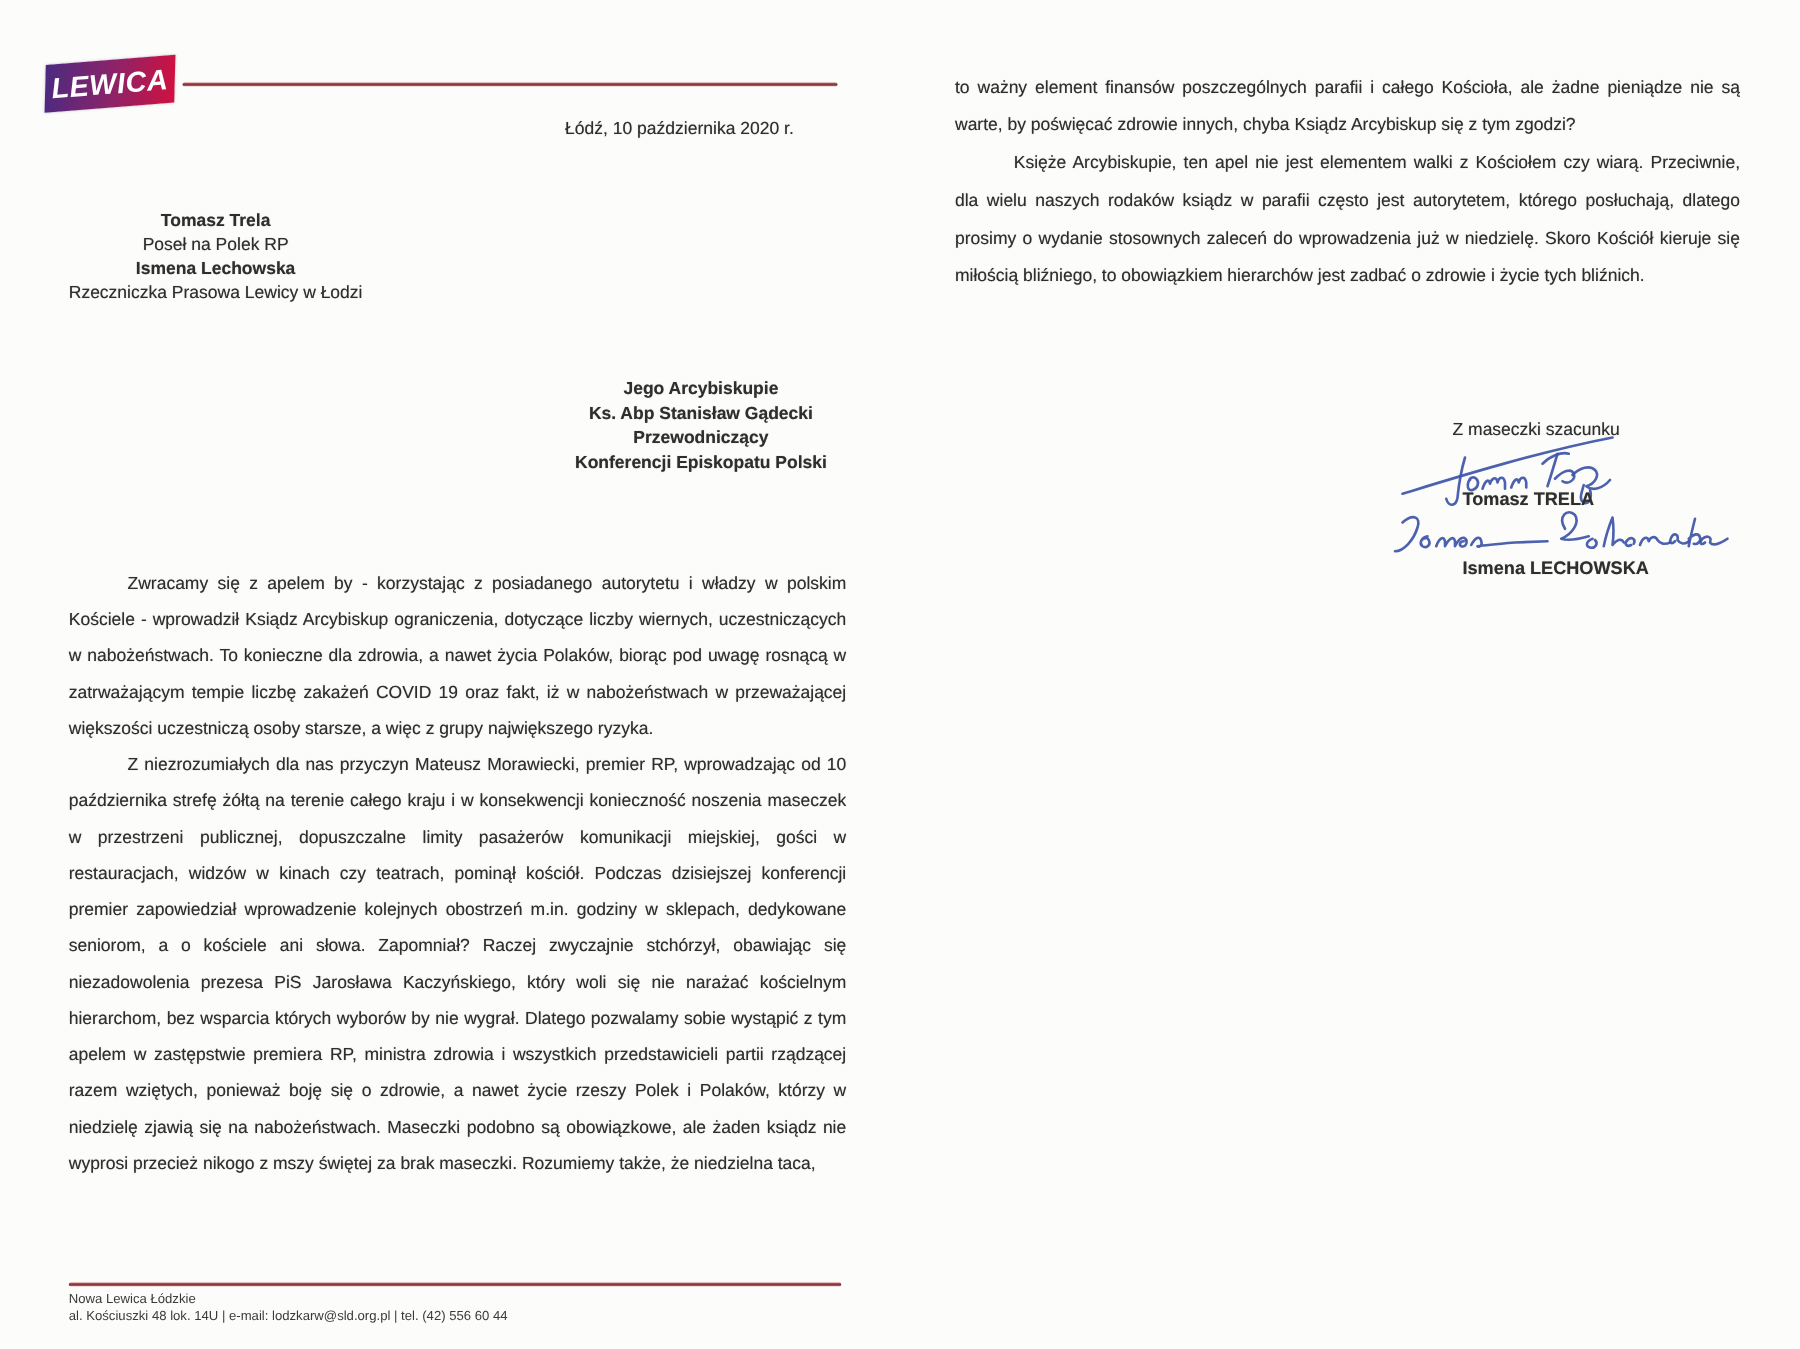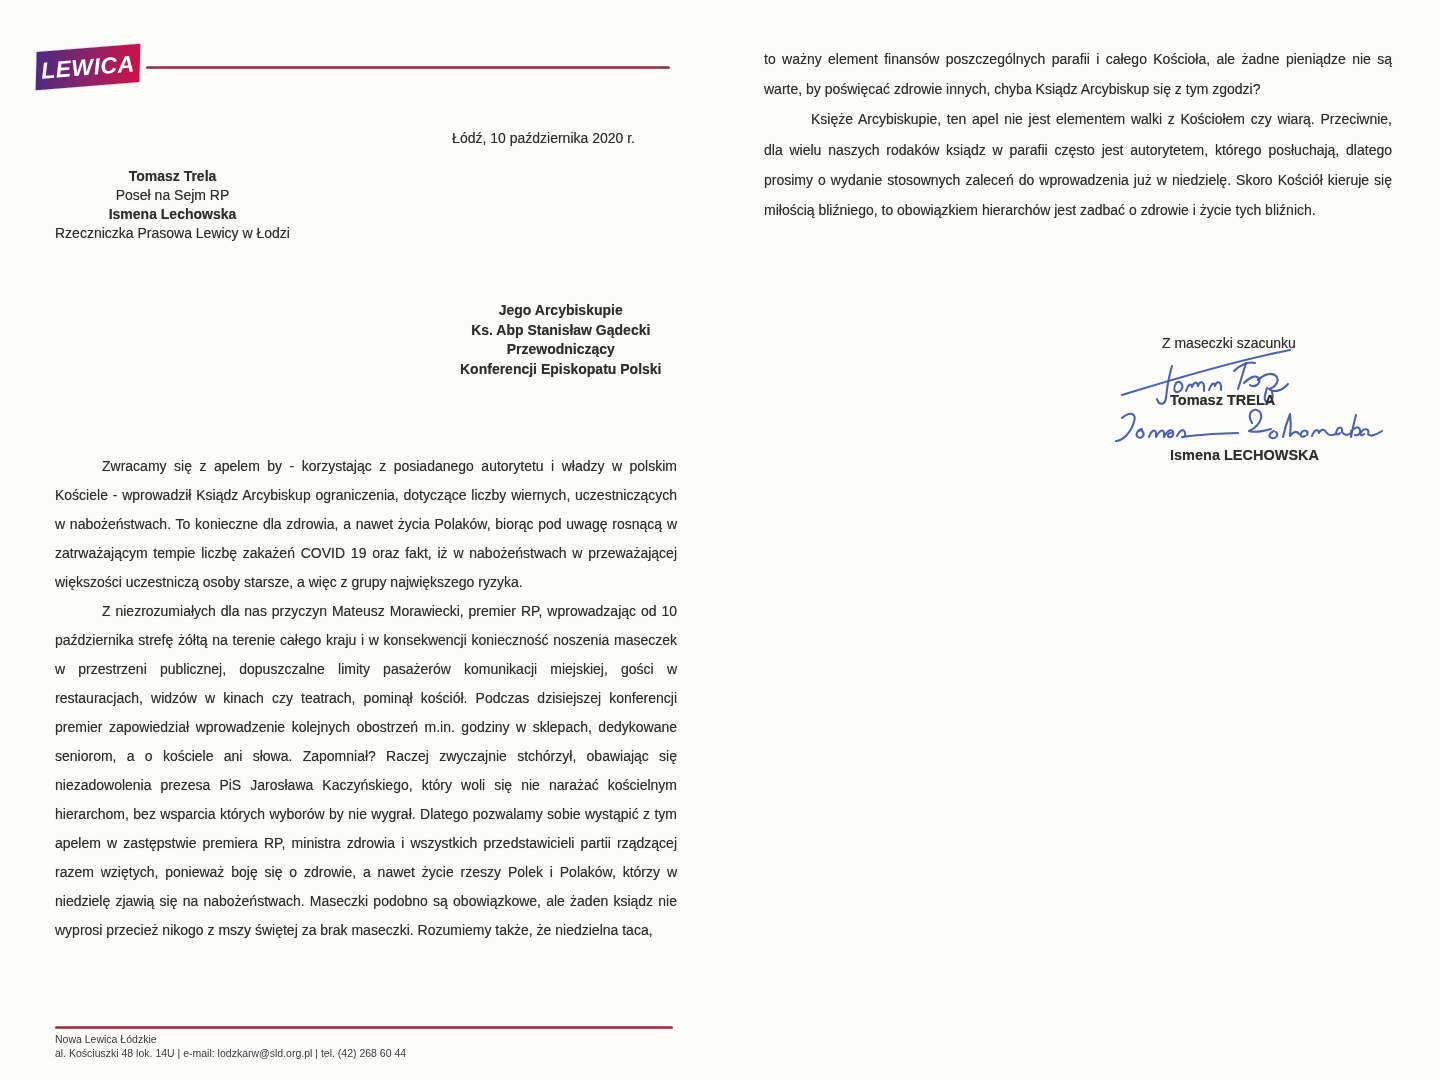--- a/index.html
+++ b/index.html
@@ -31,30 +31,30 @@
   
   .rule {
     height:3px;
     background:linear-gradient(to bottom,#c07b80,#8e343c 45%,#8e343c 65%,#c07b80);
     border-radius:2px;
   }
   .rule-top    { left:146px; top:66px;   width:524px; }
   .rule-bottom { left:55px;  top:1026px; width:618px; }
 
   
-  .dateline { left:335px; top:94px; width:300px; text-align:right; font-size:14px;margin-top:36px; }
+  .dateline { left:335px; top:94px; width:300px; text-align:right; font-size:14px; }
   .sender   { left:55px;  top:167px; font-size:14px; line-height:19px; }
   .recipient{ left:460px; top:301px; font-size:14px; line-height:19.5px; font-weight:bold; }
   .bold { font-weight:bold; }
 
   
   .body-text { text-align:justify; font-size:14px; }
   .body-text p { text-indent:47px; margin:0; }
   .body-left  { left:55px;  top:452px; width:622px; line-height:29px; }
-  .body-right { left:764px; top:44px;  width:628px; line-height:30.2px; }
+  .body-right { left:764px; top:54px;  width:628px; line-height:30.2px; }
   .body-right .no-indent { text-indent:0; }
 
   
   .salutation { left:1162px; top:335px; font-size:14px; }
   .sig-name   { font-size:14.5px; font-weight:bold; }
   .sig-name-1 { left:1170px; top:392px; }
   .sig-name-2 { left:1170px; top:447px; }
   .sig-svg-1  { left:1116px; top:342px; }
   .sig-svg-2  { left:1106px; top:403px; }
   .sig-svg-1 svg path, .sig-svg-2 svg path {
@@ -72,41 +72,41 @@
 
 <div class="abs logo">
   <span class="logo-text">LEWICA</span>
 </div>
 <div class="abs rule rule-top"></div>
 
 <div class="abs dateline soft">Łódź, 10 października 2020 r.</div>
 
 <div class="abs sender soft">
   <div class="bold">Tomasz Trela</div>
-  <div>Poseł na Sejm RP</div>
+  <div>Poseł na Polek RP</div>
   <div class="bold">Ismena Lechowska</div>
   <div>Rzeczniczka Prasowa Lewicy w Łodzi</div>
 </div>
 
 <div class="abs recipient soft">
   <div>Jego Arcybiskupie</div>
   <div>Ks. Abp  Stanisław Gądecki</div>
   <div>Przewodniczący</div>
   <div>Konferencji Episkopatu Polski</div>
 </div>
 
 <div class="abs body-text body-left soft">
   <p>Zwracamy się z apelem by - korzystając z posiadanego autorytetu i władzy w polskim Kościele - wprowadził Ksiądz Arcybiskup ograniczenia, dotyczące liczby wiernych, uczestniczących w nabożeństwach. To konieczne dla zdrowia, a nawet życia Polaków, biorąc pod uwagę rosnącą w zatrważającym tempie liczbę zakażeń COVID 19 oraz fakt, iż w nabożeństwach w przeważającej większości uczestniczą osoby starsze, a więc z grupy największego ryzyka.</p>
   <p>Z niezrozumiałych dla nas przyczyn Mateusz Morawiecki, premier RP, wprowadzając od 10 października strefę żółtą na terenie całego kraju i w konsekwencji konieczność noszenia maseczek w przestrzeni publicznej, dopuszczalne limity pasażerów komunikacji miejskiej, gości w restauracjach, widzów w kinach czy teatrach, pominął kościół. Podczas dzisiejszej konferencji premier zapowiedział wprowadzenie kolejnych obostrzeń m.in. godziny w sklepach, dedykowane seniorom, a o kościele ani słowa. Zapomniał? Raczej zwyczajnie stchórzył, obawiając się niezadowolenia prezesa PiS Jarosława Kaczyńskiego, który woli się nie narażać kościelnym hierarchom, bez wsparcia których wyborów by nie wygrał. Dlatego pozwalamy sobie wystąpić z tym apelem w zastępstwie premiera RP, ministra zdrowia i wszystkich przedstawicieli partii rządzącej razem wziętych, ponieważ boję się o zdrowie, a nawet życie rzeszy Polek i Polaków, którzy w niedzielę zjawią się na nabożeństwach. Maseczki podobno są obowiązkowe, ale żaden ksiądz nie wyprosi przecież nikogo z mszy świętej za brak maseczki. Rozumiemy także, że niedzielna taca,</p>
 </div>
 
 <div class="abs rule rule-bottom"></div>
 <div class="abs footer-text">
   <div>Nowa Lewica Łódzkie</div>
-  <div>al. Kościuszki 48 lok. 14U | e-mail: lodzkarw@sld.org.pl | tel. (42) 268 60 44</div>
+  <div>al. Kościuszki 48 lok. 14U | e-mail: lodzkarw@sld.org.pl | tel. (42) 556 60 44</div>
 </div>
 
 <div class="abs body-text body-right soft">
   <p class="no-indent">to ważny element finansów poszczególnych parafii i całego Kościoła, ale żadne pieniądze nie są warte, by poświęcać zdrowie innych, chyba Ksiądz Arcybiskup się z tym zgodzi?</p>
   <p>Księże Arcybiskupie, ten apel nie jest elementem walki z Kościołem czy wiarą. Przeciwnie, dla wielu naszych rodaków ksiądz w parafii często jest autorytetem, którego posłuchają, dlatego prosimy o wydanie stosownych zaleceń do wprowadzenia już w niedzielę. Skoro Kościół kieruje się miłością bliźniego, to obowiązkiem hierarchów jest zadbać o zdrowie i życie tych bliźnich.</p>
 </div>
 
 <div class="abs salutation soft">Z maseczki szacunku</div>
 
 <div class="abs sig-svg-1">

